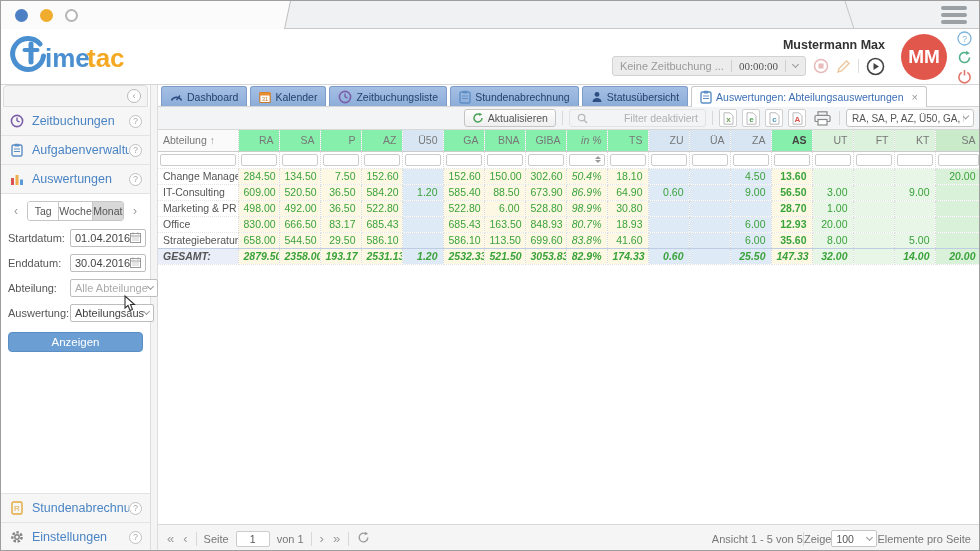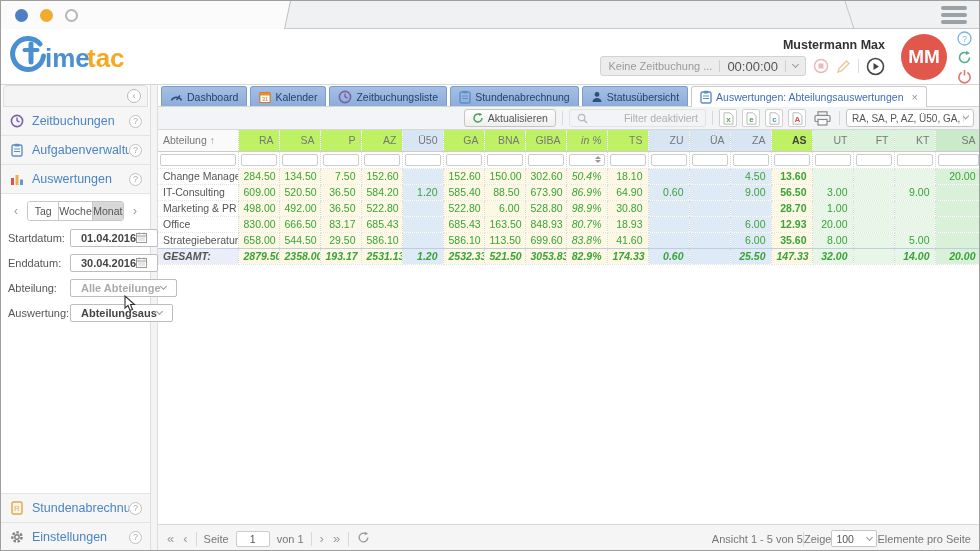--- a/index.html
+++ b/index.html
@@ -20,21 +20,21 @@
 
   
   .app-header { position:absolute; top:28px; left:0; width:100%; height:56px; background:#fff; border-bottom:1px solid #d6d6d6; }
   .logo { position:absolute; left:8px; top:6px; }
   .hdr-right { position:absolute; right:4px; top:0; height:56px; display:flex; align-items:center; }
   .user-col { display:flex; flex-direction:column; align-items:flex-end; margin-right:10px; }
   .user-name { font-size:12.5px; font-weight:bold; color:#333; margin-bottom:4px; }
   .timer-row { display:flex; align-items:center; gap:7px; }
   .timer-widget { display:flex; align-items:center; height:20px; background:#ececec; border:1px solid #d2d2d2; border-radius:3px; padding:0 7px; gap:7px; cursor:pointer; }
   .timer-status { font-size:11px; color:#9a9a9a; }
-  .timer-time { font-size:13px; color:#555; }
+  .timer-time { font-size:11px; color:#555;font-family:Liberation Serif, serif; }
   .tw-sep { width:1px; height:12px; background:#cfcfcf; }
   .chev { display:inline-block; width:5px; height:5px; border-right:1.5px solid #999; border-bottom:1.5px solid #999; transform:rotate(45deg); margin-top:-3px; }
   .hdr-ico { display:inline-flex; align-items:center; justify-content:center; cursor:pointer; }
   .vline { width:1px; height:14px; background:#ddd; }
   .avatar { width:46px; height:46px; border-radius:50%; background:#e2574c; color:#fff; font-weight:bold; font-size:19px; display:flex; align-items:center; justify-content:center; cursor:pointer; margin:0 6px; }
   .side-icons { display:flex; flex-direction:column; gap:4px; align-items:center; width:22px; }
 
   
   .content { position:absolute; top:84px; left:0; width:100%; height:467px; display:flex; }
   .sidebar { position:relative; width:150px; background:#fbfbfb; border-right:1px solid #ddd; display:flex; flex-direction:column; }
@@ -50,21 +50,21 @@
   .qmark { width:13px; height:13px; border:1px solid #c0c0c0; border-radius:50%; color:#aaa; font-size:9px; line-height:11px; text-align:center; cursor:pointer; background:#fff; flex:none; }
   .side-controls { flex:1; background:#fff; padding:5px 7px; position:relative; }
   .period-row { display:flex; align-items:center; gap:3px; margin:2px 0 8px 0; }
   .pnav { width:16px; height:18px; border:none; background:none; color:#9a9a9a; font-size:12px; cursor:pointer; }
   .seg { display:flex; border:1px solid #c6c6c6; border-radius:3px; overflow:hidden; flex:1; }
   .seg button { flex:1; border:none; background:#fff; font-size:10.5px; color:#555; padding:3px 0; cursor:pointer; border-right:1px solid #c6c6c6; font-family:inherit; }
   .seg button:last-child { border-right:none; }
   .seg button.sel { background:#d8d8d8; }
   .fld-row { display:flex; align-items:center; margin-bottom:7px; }
   .fld-label { width:62px; font-size:11px; color:#555; flex:none; }
-  .fld-input { flex:1; height:18px; border:1px solid #bdbdbd; border-radius:2px; background:#fff; display:flex; align-items:center; padding:0 10px; font-size:11px; color:#444; justify-content:space-between; cursor:text;font-weight:bold; }
+  .fld-input { flex:1; height:18px; border:1px solid #bdbdbd; border-radius:2px; background:#fff; display:flex; align-items:center; padding:0 4px; font-size:11px; color:#444; justify-content:space-between; cursor:text; }
   .fld-input.select { cursor:pointer; }
   .fld-input .txt { overflow:hidden; white-space:nowrap; }
   .fld-input .txt.ph { color:#aaa; }
   .show-btn { width:100%; height:20px; background:#6b9fd4; border:1px solid #5a8ec5; border-radius:4px; color:#fff; font-size:11.5px; cursor:pointer; margin-top:3px; font-family:inherit; }
   .side-bottom { border-top:1px solid #e3e3e3; }
   .cursor-hand { position:absolute; pointer-events:none; z-index:30; }
 
   
   .tabbar { height:21px; display:flex; align-items:flex-end; gap:3px; padding-left:3px; position:relative; z-index:5; }
   .tab { display:flex; align-items:center; gap:4px; height:20px; padding:0 8px; border-radius:3px 3px 0 0; background:linear-gradient(#a5bfe4,#8cadd9); border:1px solid #7d9cc9; border-bottom:none; font-size:10.5px; color:#25416e; cursor:pointer; white-space:nowrap; }
@@ -99,21 +99,21 @@
   .grid tbody td.italic { font-style:italic; }
   .grid tbody td.boldval { font-weight:bold; }
   .grid tr.total td { font-weight:bold; font-style:italic; border-top:1px solid #bfcde4; }
   .grid tr.total td.rowlabel { background:#e9eef8; color:#555; }
   .g-label { background:#fff; }
   .g-yellow { background:#fdf8e3; }
   .g-blue  { background:#dfeaf7; }
   .g-green { background:#e7f6e7; }
   .g-greendark { background:#d9f0d9; }
   thead .g-label { background:#fafafa; }
-  thead .g-yellow { background:#bef264; }
+  thead .g-yellow { background:#86efac; }
   thead .g-blue { background:#d8e6f4; }
   thead .g-green { background:#dcf2dc; }
   thead .g-greendark { background:#c9ebc9; }
   tr.filter td { background:#fff !important; }
 
   
   .bottom-bar { height:28px; background:#f5f5f5; border-top:1px solid #d9d9d9; display:flex; align-items:center; font-size:11px; color:#777; padding:0 8px; gap:7px; }
   .pg-ico { color:#9a9a9a; font-size:13px; cursor:pointer; background:none; border:none; padding:0 1px; font-family:inherit; }
   .pg-input { width:34px; height:16px; border:1px solid #ccc; border-radius:2px; text-align:center; font-size:10.5px; color:#555; font-family:inherit; }
   .bb-right { margin-left:auto; display:flex; align-items:center; }
@@ -291,20 +291,21 @@
             <span class="chev"></span>
           </div>
         </div>
         <div class="fld-row">
           <span class="fld-label">Auswertung:</span>
           <div class="fld-input select">
             <span class="txt">Abteilungsaus</span>
             <span class="chev"></span>
           </div>
         </div>
+        <button class="show-btn">Anzeigen</button>
         <div class="cursor-hand" style="left:122px; top:101px;">
           <svg width="14" height="18" viewBox="0 0 14 18">
               <path d="M2 1 L2 13 L5 10.5 L7 15.5 L9.5 14.5 L7.5 9.5 L11.5 9.5 Z" fill="#fff" stroke="#333" stroke-width="1.1"></path>
             </svg>
         </div>
       </div>
       <div class="side-bottom" id="nav-bottom">
           <div class="nav-item">
             <span class="nico">
               <svg width="12" height="14" viewBox="0 0 12 14">

